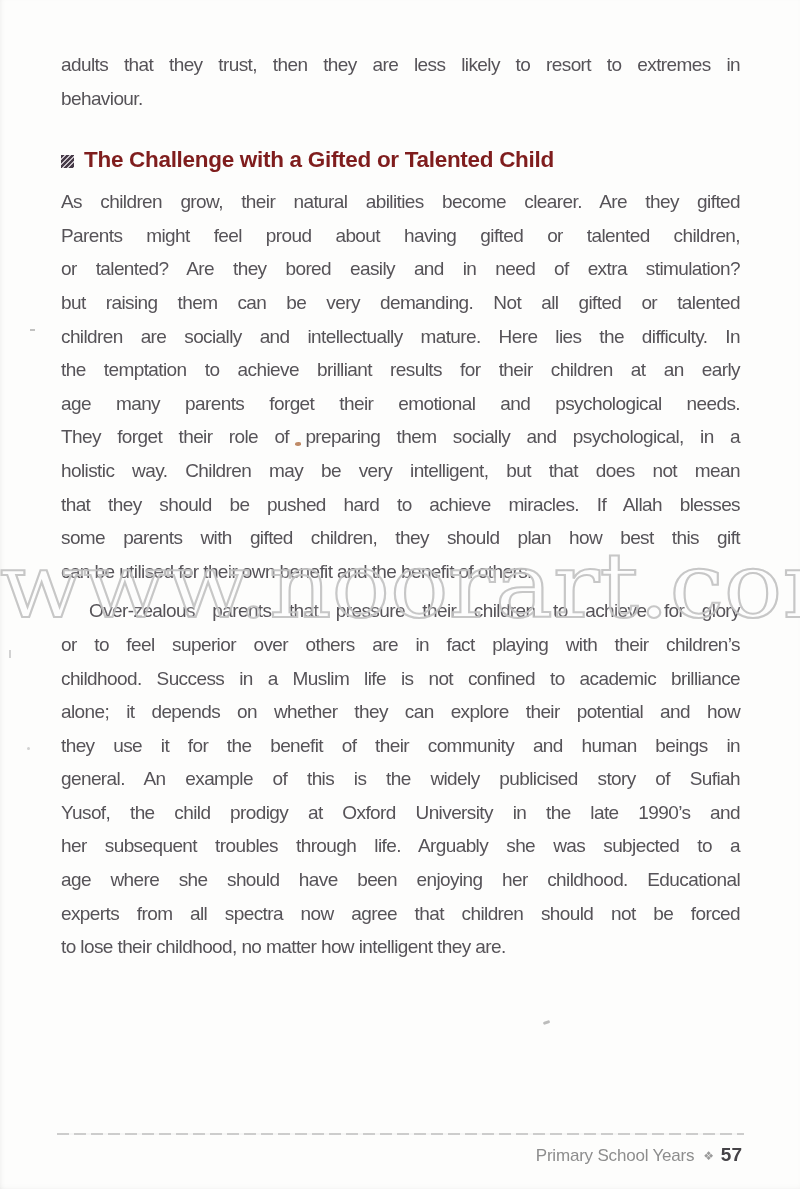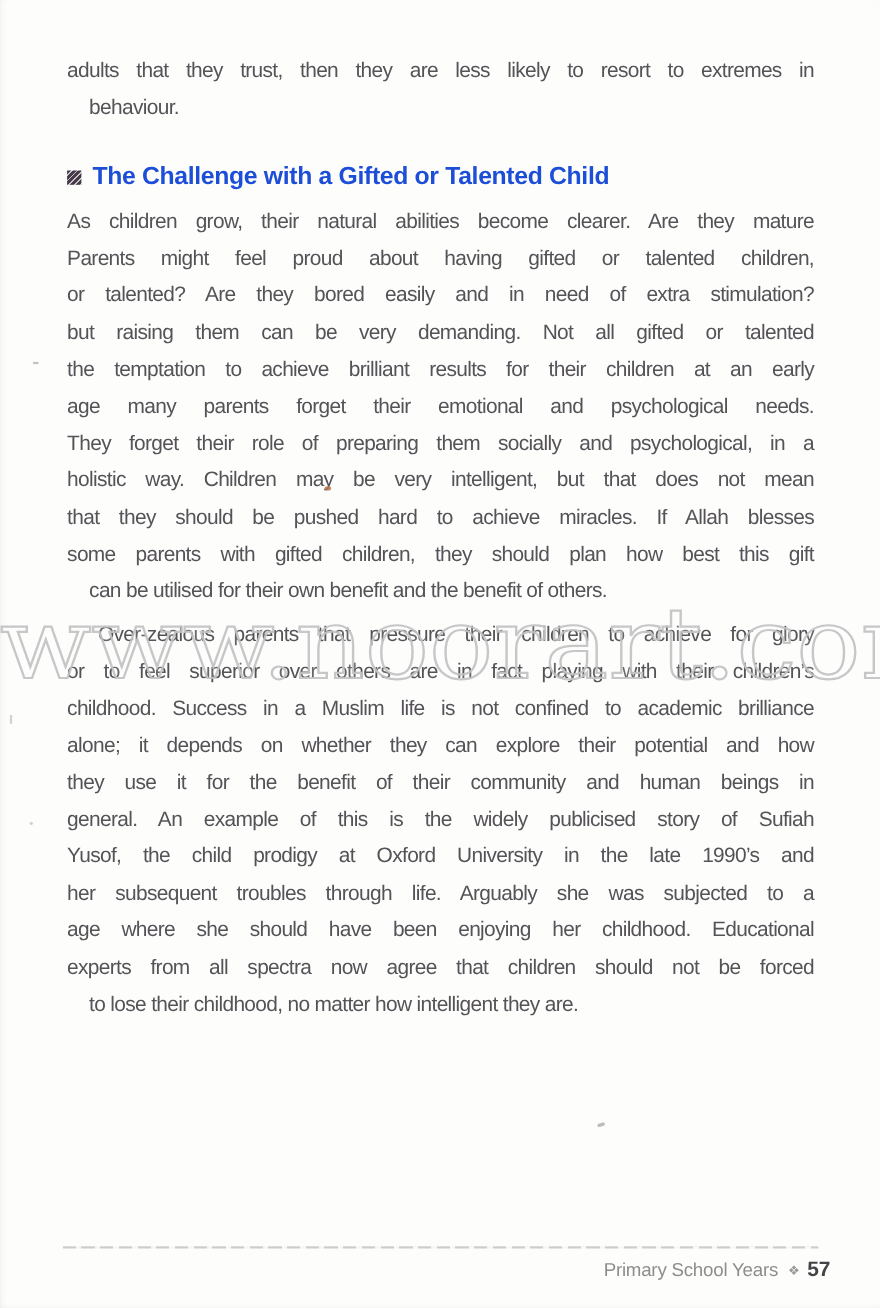--- a/index.html
+++ b/index.html
@@ -25,33 +25,32 @@
   }
   .line {
     height: 33.6px;
     line-height: 33.6px;
     text-align: justify;
     text-align-last: justify;
     overflow: visible;
   }
   .line.last {
     text-align-last: left;
-    margin-left: 20px;
   }
   .para.p1 { margin-top: 6px; }
   .para.p2 { margin-top: 6px; }
   .line.indent { text-indent: 28px; }
 
   
   .heading {
     margin-top: 28px;
     margin-bottom: 8px;
     height: 34px;
     line-height: 34px;
-    color: #1d4ed8;
+    color: #7f1d1d;
     font-size: 22.5px;
     font-weight: bold;
     letter-spacing: -0.3px;
     text-align: left;
     white-space: nowrap;
   }
   .bullet {
     display: inline-block;
     width: 13px;
     height: 13px;
@@ -86,21 +85,21 @@
     left: 57px;
     width: 687px;
     height: 2px;
     background: repeating-linear-gradient(90deg,
       rgba(165,165,165,0.55) 0px, rgba(165,165,165,0.55) 12px,
       rgba(225,225,225,0.25) 12px, rgba(225,225,225,0.25) 17px);
   }
   .footer {
     position: absolute;
     top: 1142px;
-    right: 45px;
+    right: 58px;
     text-align: right;
     color: #8d8d8d;
     font-size: 17px;
     letter-spacing: -0.2px;
     line-height: 26px;
   }
   .footer .sep {
     display: inline-block;
     margin: 0 7px 0 9px;
     font-size: 12px;
@@ -132,24 +131,25 @@
     <div class="para p0">
       <div class="line">adults that they trust, then they are less likely to resort to extremes in</div>
       <div class="line last">behaviour.</div>
     </div>
 
     <div class="heading">
       <span class="bullet"></span><span>The Challenge with a Gifted or Talented Child</span>
     </div>
 
     <div class="para p1">
-      <div class="line">As children grow, their natural abilities become clearer. Are they mature</div>
+      <div class="line">As children grow, their natural abilities become clearer. Are they gifted</div>
       <div class="line">Parents might feel proud about having gifted or talented children,</div>
       <div class="line">or talented? Are they bored easily and in need of extra stimulation?</div>
       <div class="line">but raising them can be very demanding. Not all gifted or talented</div>
+      <div class="line">children are socially and intellectually mature. Here lies the difficulty. In</div>
       <div class="line">the temptation to achieve brilliant results for their children at an early</div>
       <div class="line">age many parents forget their emotional and psychological needs.</div>
       <div class="line">They forget their role of preparing them socially and psychological, in a</div>
       <div class="line">holistic way. Children may be very intelligent, but that does not mean</div>
       <div class="line">that they should be pushed hard to achieve miracles. If Allah blesses</div>
       <div class="line">some parents with gifted children, they should plan how best this gift</div>
       <div class="line last">can be utilised for their own benefit and the benefit of others.</div>
     </div>
 
     <div class="para p2">

